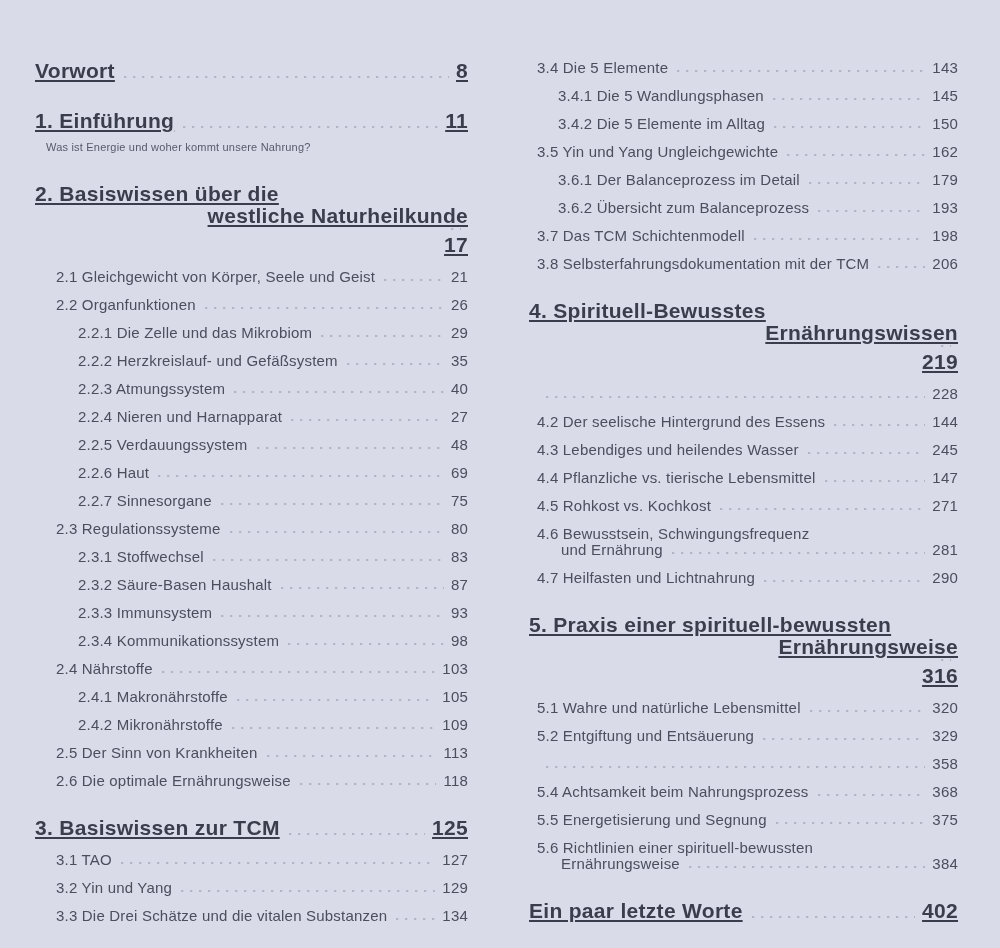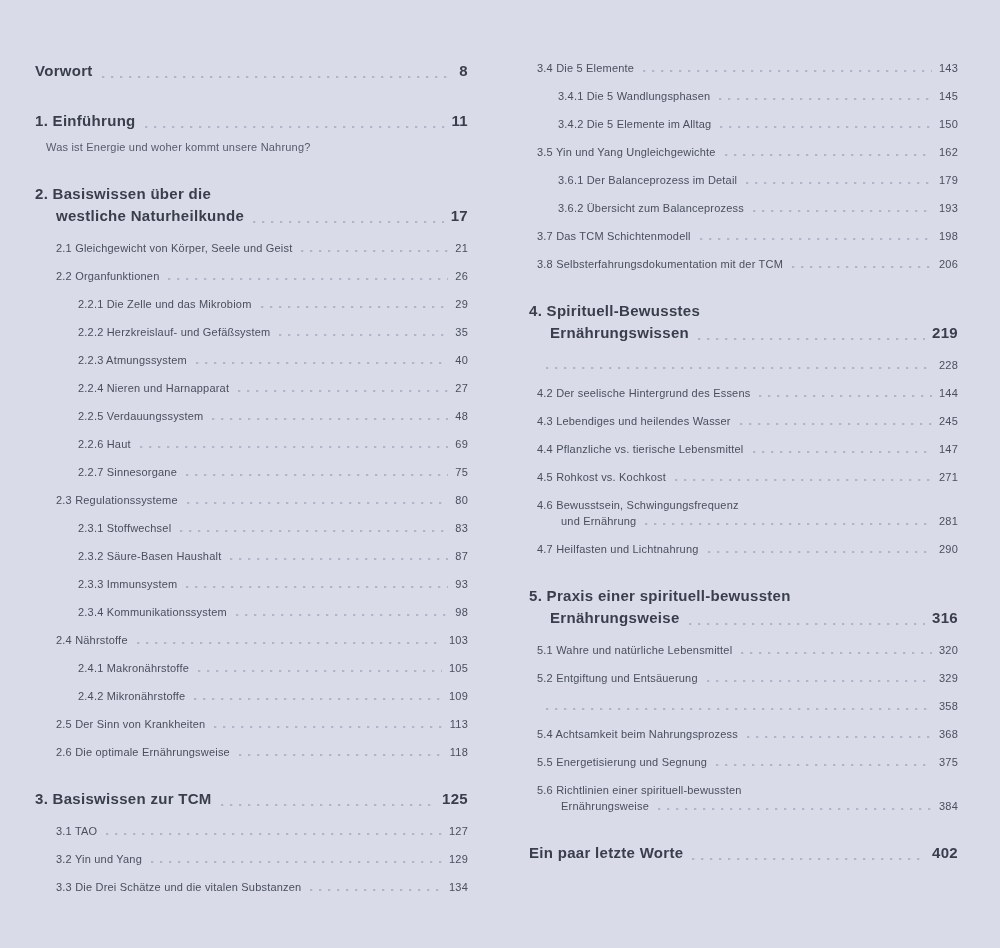--- a/index.html
+++ b/index.html
@@ -17,44 +17,45 @@
     font-family:"Liberation Sans", sans-serif;
     position:relative;
     overflow:hidden;
     color:var(--text);
   }
   .col{position:absolute;top:60px;}
   #col-left{left:35px;width:433px;}
   #col-right{left:529px;width:429px;}
 
   .entry{
-    font-size:11px;
+    font-size:15px;
     line-height:16px;
     letter-spacing:0.2px;
     margin:0 0 12px 0;
     color:var(--text);
   }
   .entry.lv1{padding-left:21px;}
   .entry.lv2{padding-left:43px;text-align:center;}
   #col-right .entry.lv1{padding-left:8px;}
   #col-right .entry.lv2{padding-left:29px;}
 
   .entry.chapter{
     color:var(--heading);
-    font-size:15px;
+    font-size:21px;
     line-height:22px;
     font-weight:700;
     letter-spacing:0.3px;
     margin-top:28px;
     margin-bottom:13px;
+    text-decoration:underline;
   }
   .col > .entry.chapter:first-child{margin-top:0;}
 
   .row{display:flex;align-items:flex-end;}
-  .entry.chapter .row.hang{padding-left:21px;}
+  .entry.chapter .row.hang{padding-left:21px;flex-direction:column;}
   .entry:not(.chapter) .row.hang{padding-left:24px;}
   .line{white-space:nowrap;}
   .label{white-space:nowrap;}
   .pnum{white-space:nowrap;flex:0 0 auto;}
   .entry.chapter .pnum{font-weight:700;}
 
   .leader{
     flex:1 1 auto;
     min-width:10px;
     height:4px;

